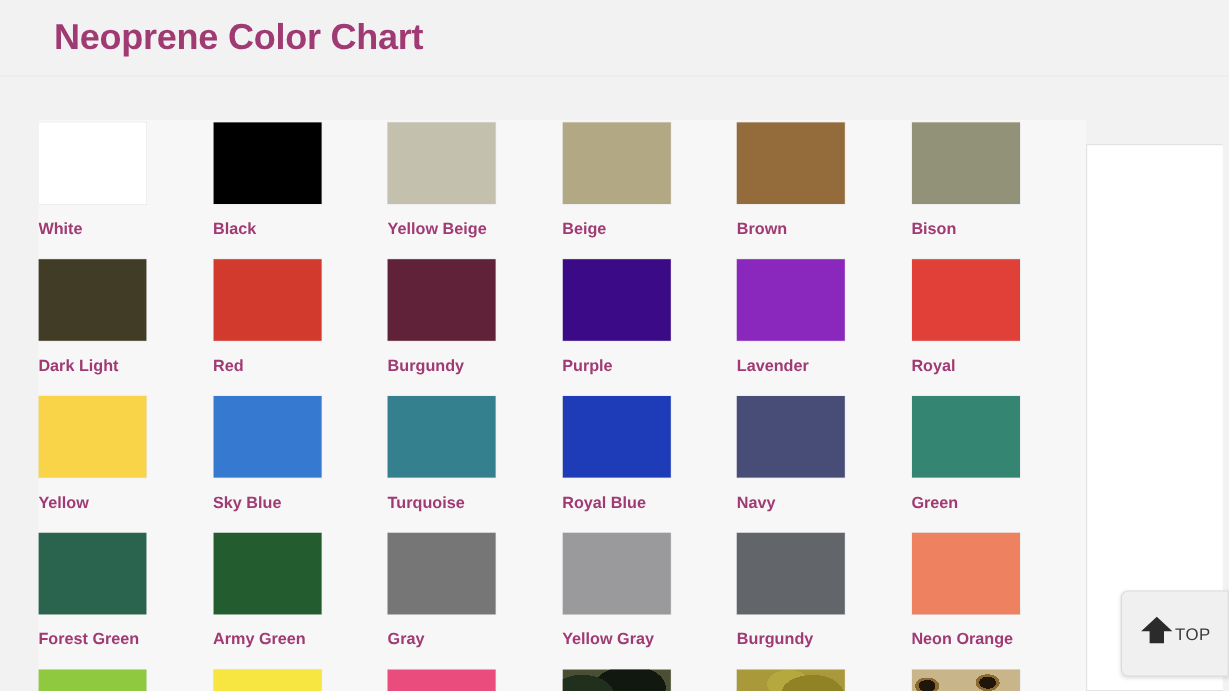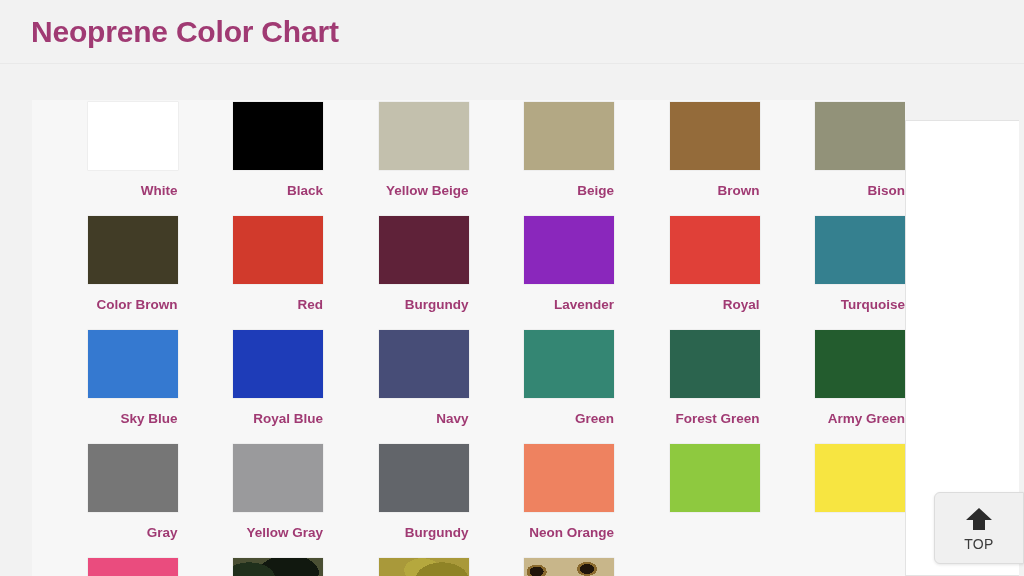--- a/index.html
+++ b/index.html
@@ -23,21 +23,21 @@
 
   
   .page-header {
     position: absolute;
     left: 0;
     top: 0;
     width: 1024px;
     height: 64px;
     background: #f2f2f2;
     box-sizing: border-box;
-    padding: 0 0 0 31px;
+    padding: 0 0 0 45px;
     display: flex;
     align-items: center;
   }
   .page-title {
     font-size: 30px;
     font-weight: bold;
     letter-spacing: -0.2px;
     color: #a03a73;
     line-height: 1;
     margin: 0;
@@ -80,21 +80,21 @@
   .swatch-grid {
     display: grid;
     grid-template-columns: repeat(6, 145.5px);
     grid-auto-rows: 114px;
     width: 873px;
   }
 
   .swatch-cell {
     display: flex;
     flex-direction: column;
-    align-items: flex-end;
+    align-items: flex-start;
     justify-content: flex-start;
   }
 
   .swatch-chip {
     width: 90px;
     height: 68px;
     margin-top: 2px;
     background-color: #cccccc;
     background-size: cover;
     background-position: center;
@@ -117,21 +117,21 @@
     left: 934px;
     top: 492px;
     width: 90px;
     height: 72px;
     background: #f0f0f0;
     border: 1px solid #dcdcdc;
     border-top-left-radius: 6px;
     border-bottom-left-radius: 6px;
     box-sizing: border-box;
     display: flex;
-    flex-direction: column;
+    flex-direction: row;
     align-items: center;
     justify-content: center;
     box-shadow: 0 1px 3px rgba(0,0,0,0.10);
     cursor: pointer;
   }
   .top-button .arrow-up {
     display: block;
     line-height: 1;
     margin-bottom: 2px;
   }
@@ -175,45 +175,53 @@
         <div class="swatch-cell">
           <div class="swatch-chip" style="background:#946b3a"></div>
           <div class="swatch-label">Brown</div>
         </div>
         <div class="swatch-cell">
           <div class="swatch-chip" style="background:#929279"></div>
           <div class="swatch-label">Bison</div>
         </div>
         <div class="swatch-cell">
           <div class="swatch-chip" style="background:#413c26"></div>
-          <div class="swatch-label">Color Brown</div>
+          <div class="swatch-label">Dark Light</div>
         </div>
         <div class="swatch-cell">
           <div class="swatch-chip" style="background:#d13a2c"></div>
           <div class="swatch-label">Red</div>
         </div>
         <div class="swatch-cell">
           <div class="swatch-chip" style="background:#5f2239"></div>
           <div class="swatch-label">Burgundy</div>
         </div>
         <div class="swatch-cell">
+          <div class="swatch-chip" style="background:#3a0a87"></div>
+          <div class="swatch-label">Purple</div>
+        </div>
+        <div class="swatch-cell">
           <div class="swatch-chip" style="background:#8a27bc"></div>
           <div class="swatch-label">Lavender</div>
         </div>
         <div class="swatch-cell">
           <div class="swatch-chip" style="background:#e04038"></div>
           <div class="swatch-label">Royal</div>
         </div>
         <div class="swatch-cell">
+          <div class="swatch-chip" style="background:#f9d449"></div>
+          <div class="swatch-label">Yellow</div>
+        </div>
+        <div class="swatch-cell">
+          <div class="swatch-chip" style="background:#3579d0"></div>
+          <div class="swatch-label">Sky Blue</div>
+        </div>
+        <div class="swatch-cell">
           <div class="swatch-chip" style="background:#35808f"></div>
           <div class="swatch-label">Turquoise</div>
-        </div>
-        <div class="swatch-cell">
-          <div class="swatch-chip" style="background:#3579d0"></div>
-          <div class="swatch-label">Sky Blue</div>
         </div>
         <div class="swatch-cell">
           <div class="swatch-chip" style="background:#1e3cb8"></div>
           <div class="swatch-label">Royal Blue</div>
         </div>
         <div class="swatch-cell">
           <div class="swatch-chip" style="background:#474d77"></div>
           <div class="swatch-label">Navy</div>
         </div>
         <div class="swatch-cell">

